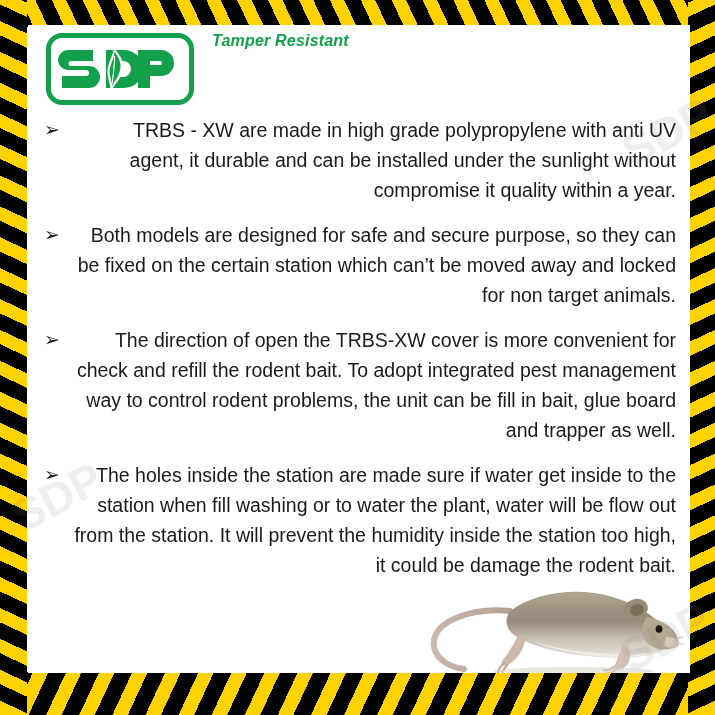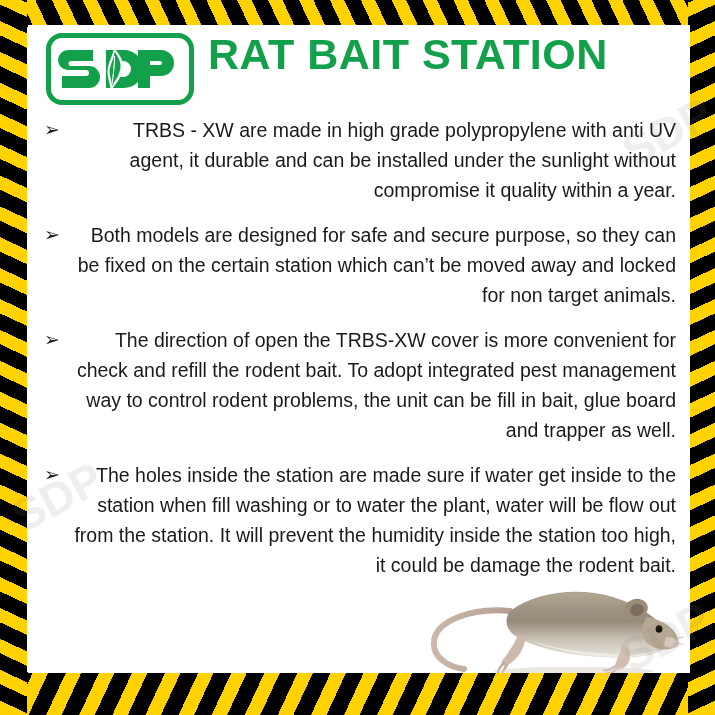--- a/index.html
+++ b/index.html
@@ -217,21 +217,21 @@
 
           <path fill="#ffffff" d="M112 8 C128 26 134 40 128 58 C124 72 112 82 106 94 C104 76 96 62 100 46 C103 32 110 22 112 8 Z"></path>
           <path fill="#12a04a" d="M113 16 C124 30 128 42 123 56 C120 67 112 75 108 84 C107 70 101 60 104 48 C107 36 112 28 113 16 Z"></path>
           <path fill="#ffffff" d="M113 24 C113 44 111 62 108 80" stroke="#ffffff" stroke-width="2"></path>
 
           <path fill="#12a04a" d="M160 12 H206 A26 26 0 0 1 206 64 H184 V88 H160 Z M184 34 V42 H204 A4 4 0 0 0 204 34 Z"></path>
         </svg>
       </div>
 
       <div id="title-block">
-        <div id="main-title">RAT BAIT STATION</div>
+        <div id="tamper">Tamper Resistant</div>
       </div>
     </div>
 
     <div id="bullets">
 
       <div class="bullet">
         <span class="bullet-marker">➢</span>
         <span class="bullet-text">TRBS - XW are made in high grade polypropylene with anti UV agent, it durable and can be installed under the sunlight without compromise it quality within a year.</span>
       </div>
 

